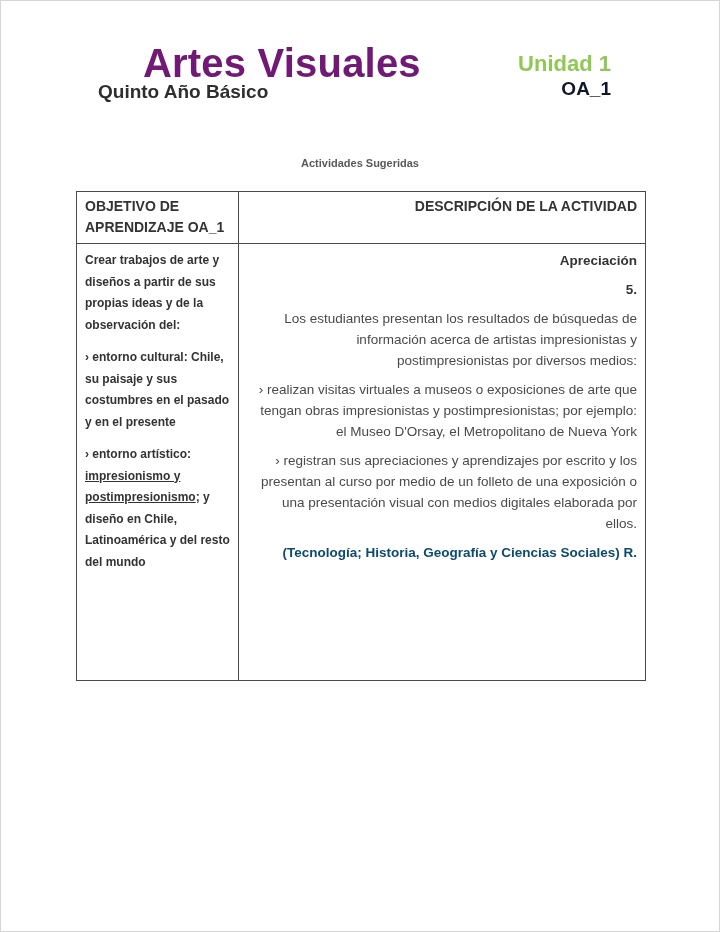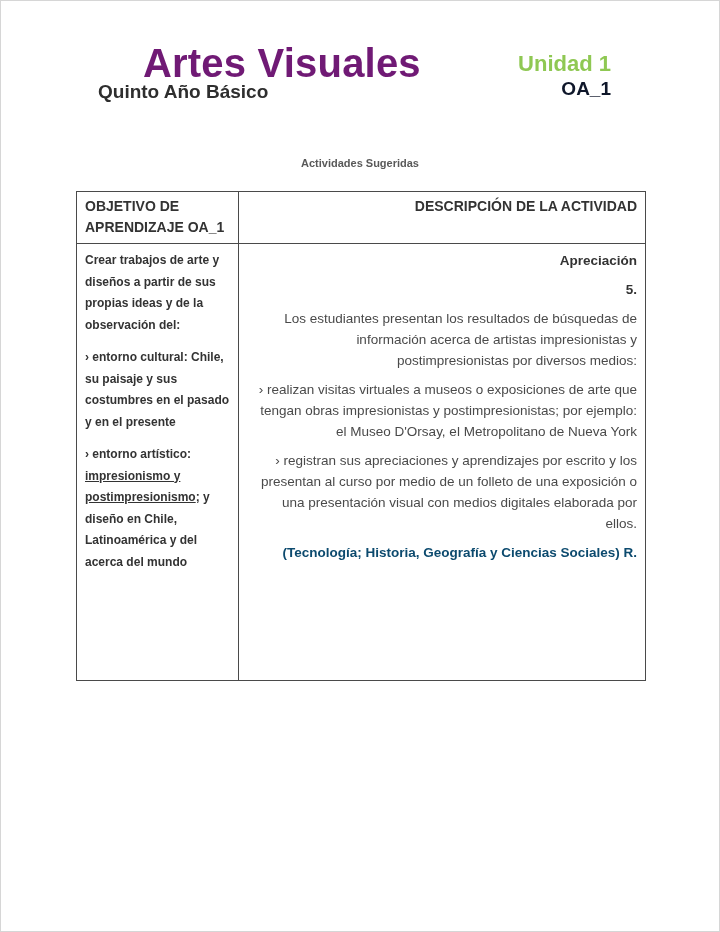--- a/index.html
+++ b/index.html
@@ -133,21 +133,21 @@
       <tr>
         <th class="col-objective">OBJETIVO DE APRENDIZAJE OA_1</th>
         <th class="col-description">DESCRIPCIÓN DE LA ACTIVIDAD</th>
       </tr>
     </thead>
     <tbody>
       <tr>
         <td class="objective-cell">
           <p>Crear trabajos de arte y diseños a partir de sus propias ideas y de la observación del:</p>
           <p>› entorno cultural: Chile, su paisaje y sus costumbres en el pasado y en el presente</p>
-          <p><span>› entorno artístico: </span><span class="underline">impresionismo y postimpresionismo</span><span>; y diseño en Chile, Latinoamérica y del acerca del mundo</span></p>
+          <p><span>› entorno artístico: </span><span class="underline">impresionismo y postimpresionismo</span><span>; y diseño en Chile, Latinoamérica y del resto del mundo</span></p>
         </td>
         <td class="description-cell">
           <p class="bold">Apreciación</p>
           <p class="bold">5.</p>
           <p>Los estudiantes presentan los resultados de búsquedas de información acerca de artistas impresionistas y postimpresionistas por diversos medios:</p>
           <p>› realizan visitas virtuales a museos o exposiciones de arte que tengan obras impresionistas y postimpresionistas; por ejemplo: el Museo D'Orsay, el Metropolitano de Nueva York</p>
           <p>› registran sus apreciaciones y aprendizajes por escrito y los presentan al curso por medio de un folleto de una exposición o una presentación visual con medios digitales elaborada por ellos.</p>
           <p class="subjects-note">(Tecnología; Historia, Geografía y Ciencias Sociales) R.</p>
         </td>
       </tr>

